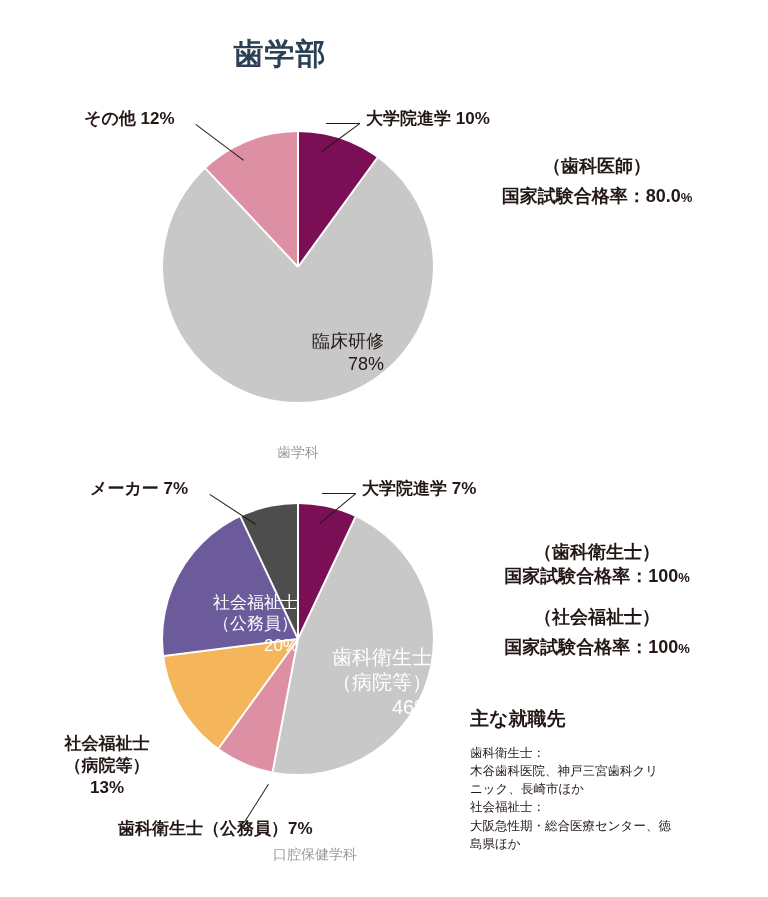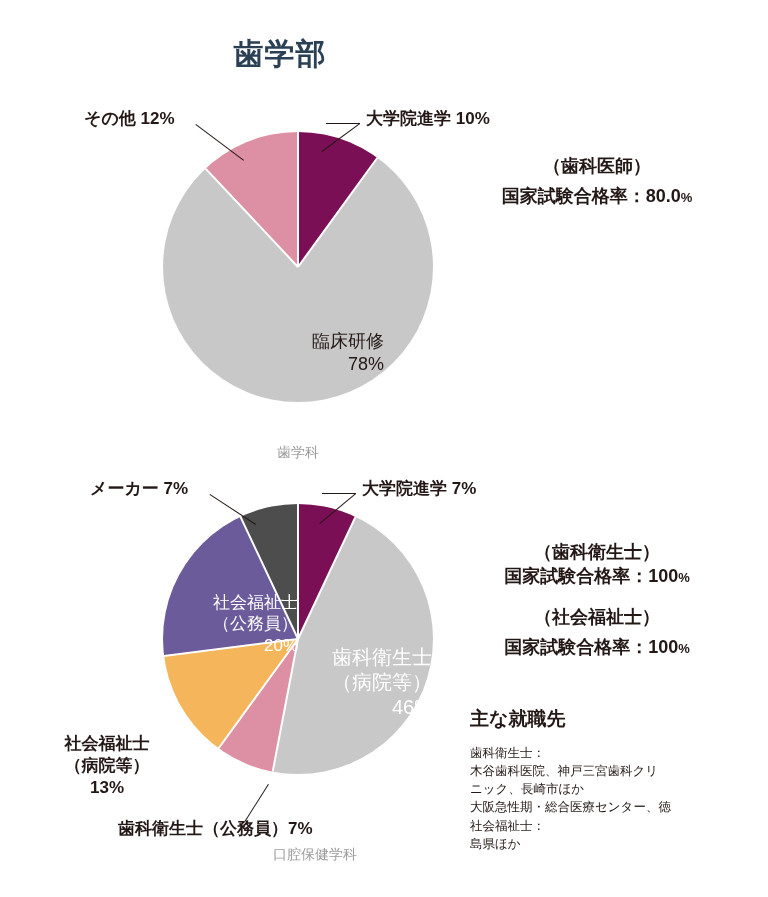--- a/index.html
+++ b/index.html
@@ -237,22 +237,22 @@
     <div class="right-line l1">（社会福祉士）</div>
     <div class="right-line"><span>国家試験合格率：100</span><span class="pct-small">%</span></div>
   </div>
 
   <div class="abs" id="employers">
     <div class="emp-title">主な就職先</div>
     <div class="emp-body">
       <div>歯科衛生士：</div>
       <div>木谷歯科医院、神戸三宮歯科クリ</div>
       <div>ニック、長崎市ほか</div>
+      <div>社会福祉士：</div>
       <div>大阪急性期・総合医療センター、徳</div>
-      <div>社会福祉士：</div>
       <div>島県ほか</div>
     </div>
   </div>
 
 <div class="leader" style="left: 196px; top: 124px; width: 60px; transform: rotate(36.8699deg);"></div>
     <div class="leader" style="left: 360px; top: 124px; width: 47.2017px; transform: rotate(143.616deg);"></div>
     <div class="leader" style="left: 360px; top: 124px; width: 34px; transform: rotate(180deg);"></div>
     <div class="leader" style="left: 210px; top: 494px; width: 54.9181px; transform: rotate(33.1113deg);"></div>
     <div class="leader" style="left: 356px; top: 494px; width: 46.8615px; transform: rotate(140.194deg);"></div>
     <div class="leader" style="left: 356px; top: 494px; width: 34px; transform: rotate(180deg);"></div>

